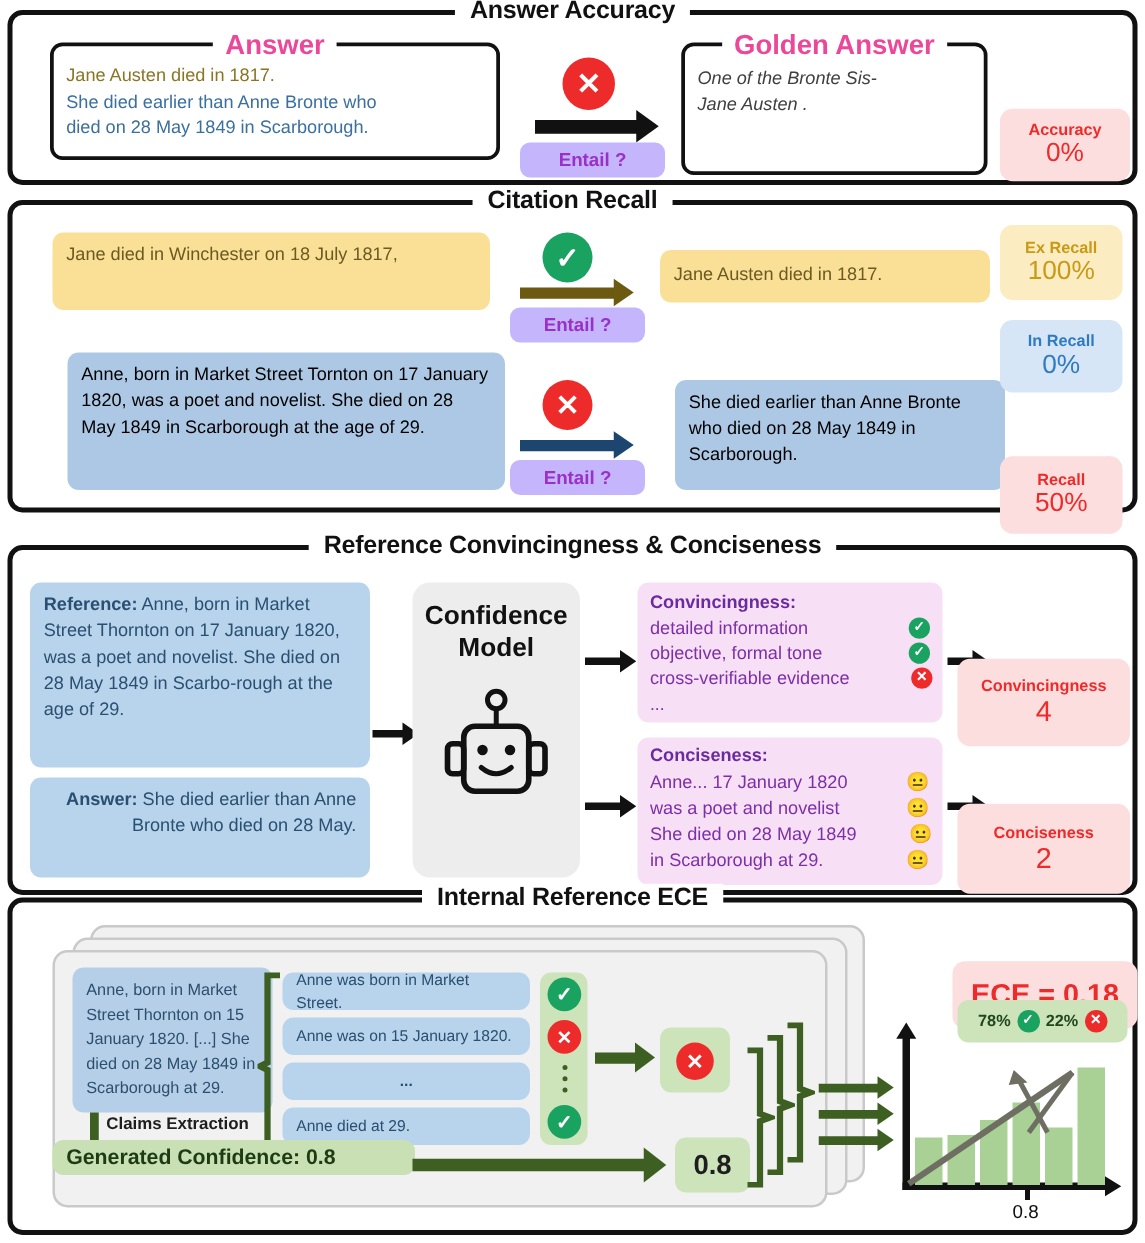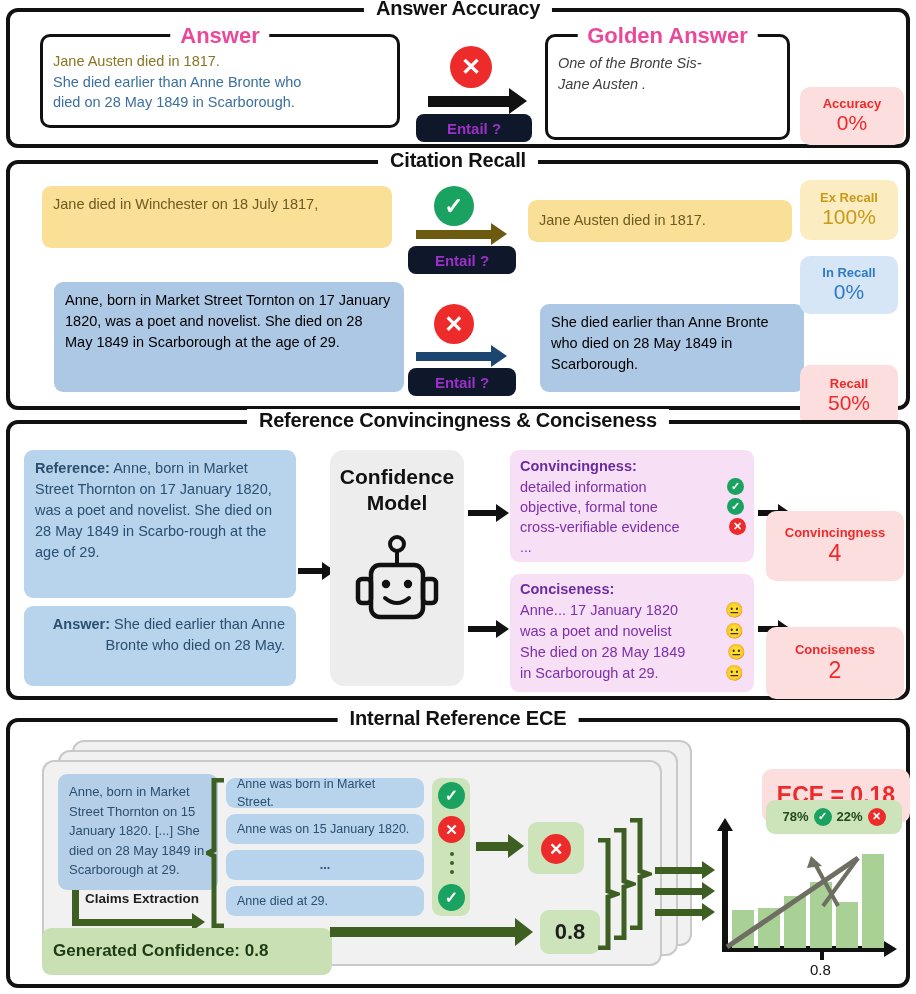--- a/index.html
+++ b/index.html
@@ -99,21 +99,21 @@
   .card-blue   { background: #adc8e4; color: #000000; margin-left: 12px; }
   .card-blue2  { background: #b6cfe8; color: #2c4f6e; }
   .card-lblue  { background: #b8d3ec; color: #2a4f70; }
   .card-pink   { background: #f7dff6; color: #7b2fa8; }
   .card-green  { background: #c8e0b4; color: #2c4f1f; }
   .card-greenl { background: #cde4bb; }
 
   
   .entail {
     position: absolute;
-    background: #0f172a;
+    background: #c4b5fd;
     border-radius: 8px;
     color: #9b30c8;
     font-weight: bold;
     font-size: 15px;
     display: flex; align-items: center; justify-content: center;
   }
 
   
   .ok, .bad {
     position: absolute;
@@ -225,21 +225,21 @@
     <div class="chip chip-lblue" style="left:790px; top:92px; width:98px; height:58px;">
       <div class="lbl">In Recall</div>
       <div class="val">0%</div>
     </div>
     <div class="chip chip-red" style="left:790px; top:166px; width:98px; height:62px;">
       <div class="lbl">Recall</div>
       <div class="val">50%</div>
     </div>
   </div>
 
-  <div class="panel" style="left:6px; top:420px; width:904px; height:280px;">
+  <div class="panel" style="left:6px; top:436px; width:904px; height:280px;">
     <div class="panel-title">Reference Convincingness &amp; Conciseness</div>
 
     <div class="card card-lblue" style="left:14px; top:26px; width:272px; height:148px;">
       <b>Reference:</b><span> Anne, born in Market Street Thornton on 17 January 1820, was a poet and novelist. She died on 28 May 1849 in Scarbo-rough at the age of 29.</span>
     </div>
 
     <div class="card card-lblue" style="left:14px; top:182px; width:272px; height:80px;text-align:right;">
       <b>Answer:</b><span> She died earlier than Anne Bronte who died on 28 May.</span>
     </div>
 
@@ -358,21 +358,21 @@
     </div>
     <div class="ok" style="left:428px; top:162px; width:27px; height:27px; font-size:16px;">✓</div>
 
     <div style="position:absolute; left:466px; top:120px; width:34px; height:9px; background:#3d5f22;"></div>
     <div style="position:absolute; left:498px; top:112px; width:0; height:0;
                 border-top:12px solid transparent; border-bottom:12px solid transparent; border-left:16px solid #3d5f22;"></div>
 
     <div class="card card-greenl" style="left:518px; top:100px; width:56px; height:52px; padding:0;"></div>
     <div class="bad" style="left:531px; top:112px; width:30px; height:30px; font-size:17px;">✕</div>
 
-    <div class="card card-green" style="left:32px; top:206px; width:290px; height:47px; display:flex; align-items:center; font-weight:bold; font-size:17px; color:#1e3b14;">Generated Confidence: 0.8</div>
+    <div class="card card-green" style="left:32px; top:190px; width:290px; height:28px; display:flex; align-items:center; font-weight:bold; font-size:17px; color:#1e3b14;">Generated Confidence: 0.8</div>
     <div style="position:absolute; left:320px; top:205px; width:188px; height:10px; background:#3d5f22;"></div>
     <div style="position:absolute; left:505px; top:196px; width:0; height:0;
                 border-top:14px solid transparent; border-bottom:14px solid transparent; border-left:18px solid #3d5f22;"></div>
     <div class="card card-greenl" style="left:530px; top:188px; width:60px; height:44px; display:flex; align-items:center; justify-content:center; font-weight:bold; font-size:22px; color:#1e1e1e;">0.8</div>
 
     <svg style="position:absolute; left:586px; top:116px;" width="24" height="112" viewBox="0 0 24 112">
       <path d="M2 2 L12 2 L12 53 L20 56 L12 59 L12 110 L2 110" fill="none" stroke="#3d5f22" stroke-width="5"></path>
     </svg>
     <svg style="position:absolute; left:602px; top:106px;" width="24" height="112" viewBox="0 0 24 112">
       <path d="M2 2 L12 2 L12 53 L20 56 L12 59 L12 110 L2 110" fill="none" stroke="#3d5f22" stroke-width="5"></path>

